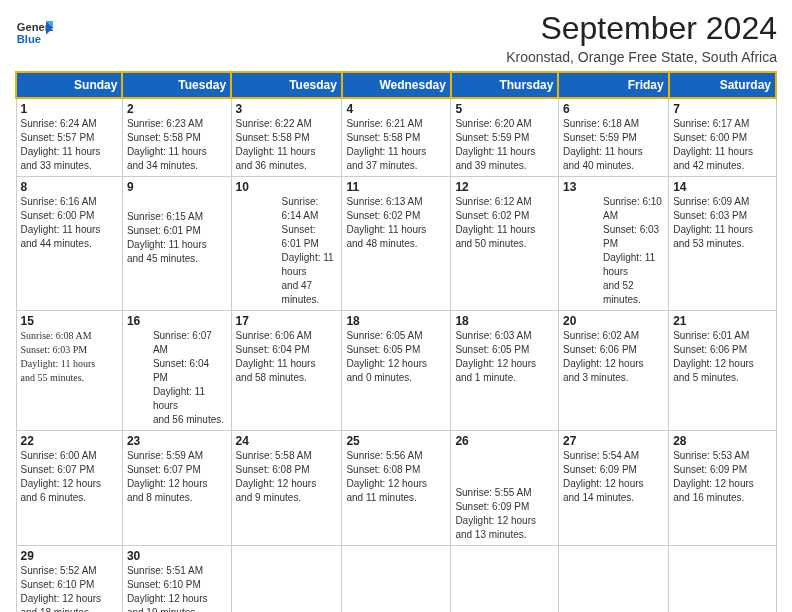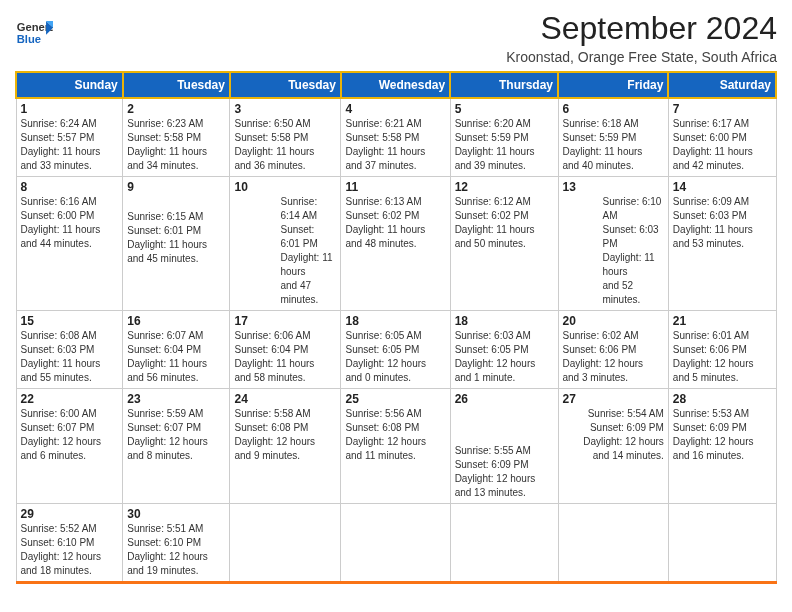--- a/index.html
+++ b/index.html
@@ -132,21 +132,21 @@
           </td>
           <td>
             <span class="day-num">2</span>
             <div class="day-info" style="white-space: pre-line;">Sunrise: 6:23 AM
 Sunset: 5:58 PM
 Daylight: 11 hours
 and 34 minutes.</div>
           </td>
           <td>
             <span class="day-num">3</span>
-            <div class="day-info" style="white-space: pre-line;">Sunrise: 6:50 AM
+            <div class="day-info" style="white-space: pre-line;">Sunrise: 6:22 AM
 Sunset: 5:58 PM
 Daylight: 11 hours
 and 36 minutes.</div>
           </td>
           <td>
             <span class="day-num">4</span>
             <div class="day-info" style="white-space: pre-line;">Sunrise: 6:21 AM
 Sunset: 5:58 PM
 Daylight: 11 hours
 and 37 minutes.</div>
@@ -220,28 +220,28 @@
             <span class="day-num">14</span>
             <div class="day-info" style="white-space: pre-line;">Sunrise: 6:09 AM
 Sunset: 6:03 PM
 Daylight: 11 hours
 and 53 minutes.</div>
           </td>
         </tr>
         <tr>
           <td>
             <span class="day-num">15</span>
-            <div class="day-info" style="white-space: pre-line;">Sunrise: 6:08 AM
+            <div class="day-info" style="white-space: pre-line; font-family: Liberation Serif, serif;">Sunrise: 6:08 AM
 Sunset: 6:03 PM
 Daylight: 11 hours
 and 55 minutes.</div>
           </td>
           <td>
             <span class="day-num">16</span>
-            <div class="day-info" style="white-space: pre-line;">Sunrise: 6:07 AM
+            <div class="day-info" style="white-space: pre-line; margin-left: 26px;">Sunrise: 6:07 AM
 Sunset: 6:04 PM
 Daylight: 11 hours
 and 56 minutes.</div>
           </td>
           <td>
             <span class="day-num">17</span>
             <div class="day-info" style="white-space: pre-line;">Sunrise: 6:06 AM
 Sunset: 6:04 PM
 Daylight: 11 hours
 and 58 minutes.</div>
@@ -306,21 +306,21 @@
           </td>
           <td>
             <span class="day-num">26</span>
             <div class="day-info" style="white-space: pre-line; margin-top: 38px;">Sunrise: 5:55 AM
 Sunset: 6:09 PM
 Daylight: 12 hours
 and 13 minutes.</div>
           </td>
           <td>
             <span class="day-num">27</span>
-            <div class="day-info" style="white-space: pre-line; text-align: right;">Sunrise: 5:54 AM
+            <div class="day-info" style="white-space: pre-line;">Sunrise: 5:54 AM
 Sunset: 6:09 PM
 Daylight: 12 hours
 and 14 minutes.</div>
           </td>
           <td>
             <span class="day-num">28</span>
             <div class="day-info" style="white-space: pre-line;">Sunrise: 5:53 AM
 Sunset: 6:09 PM
 Daylight: 12 hours
 and 16 minutes.</div>

